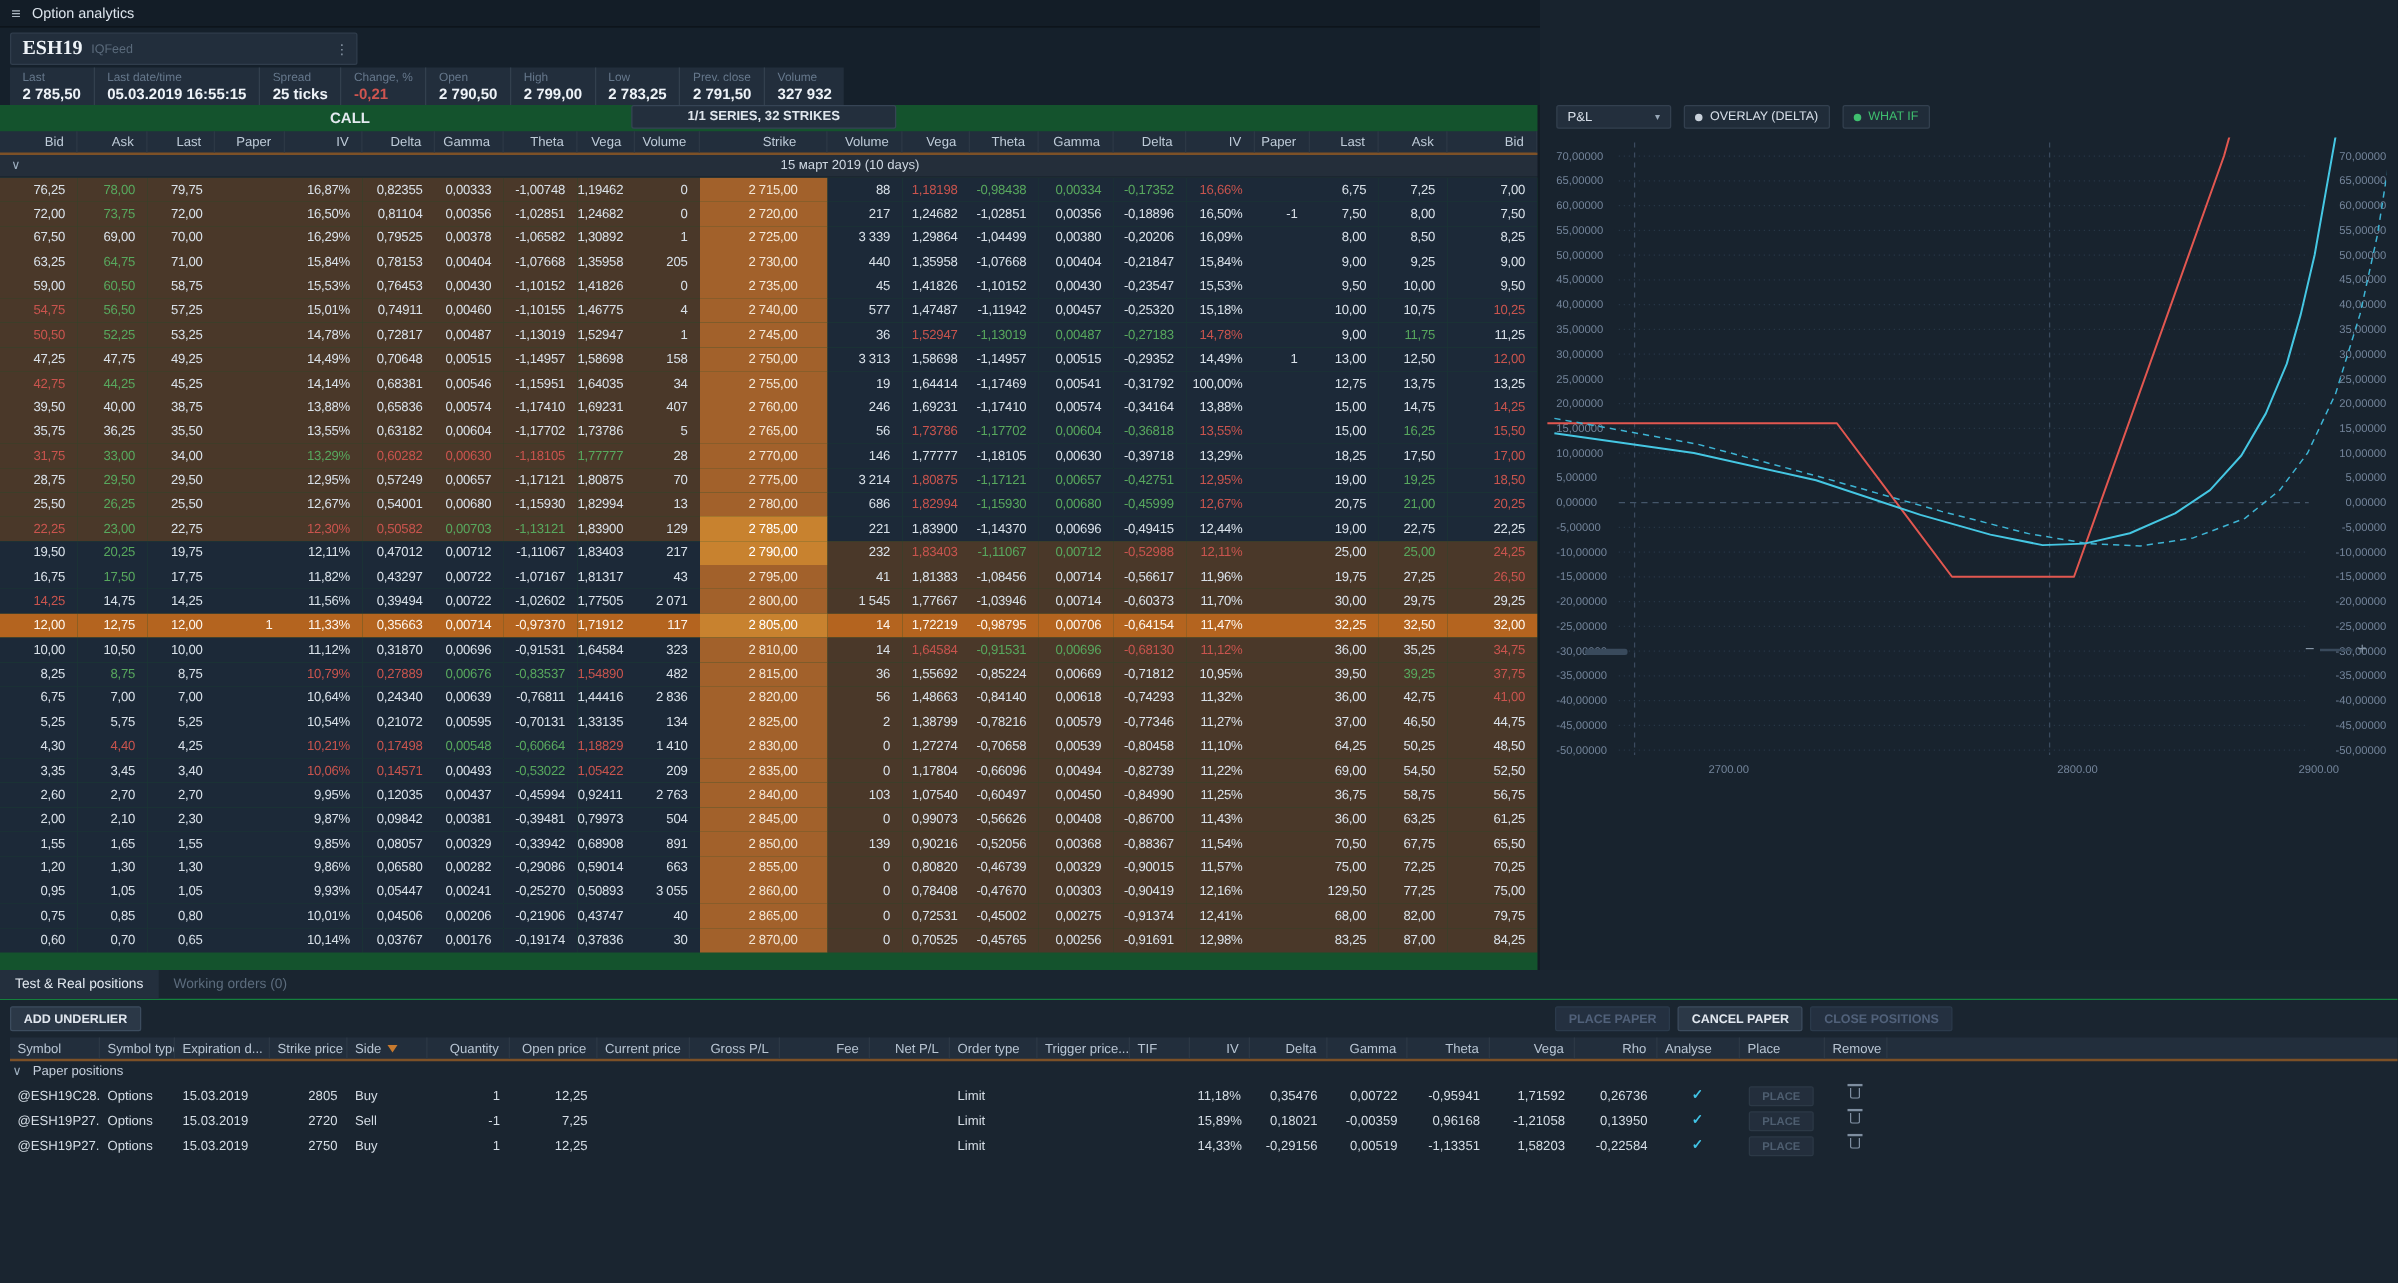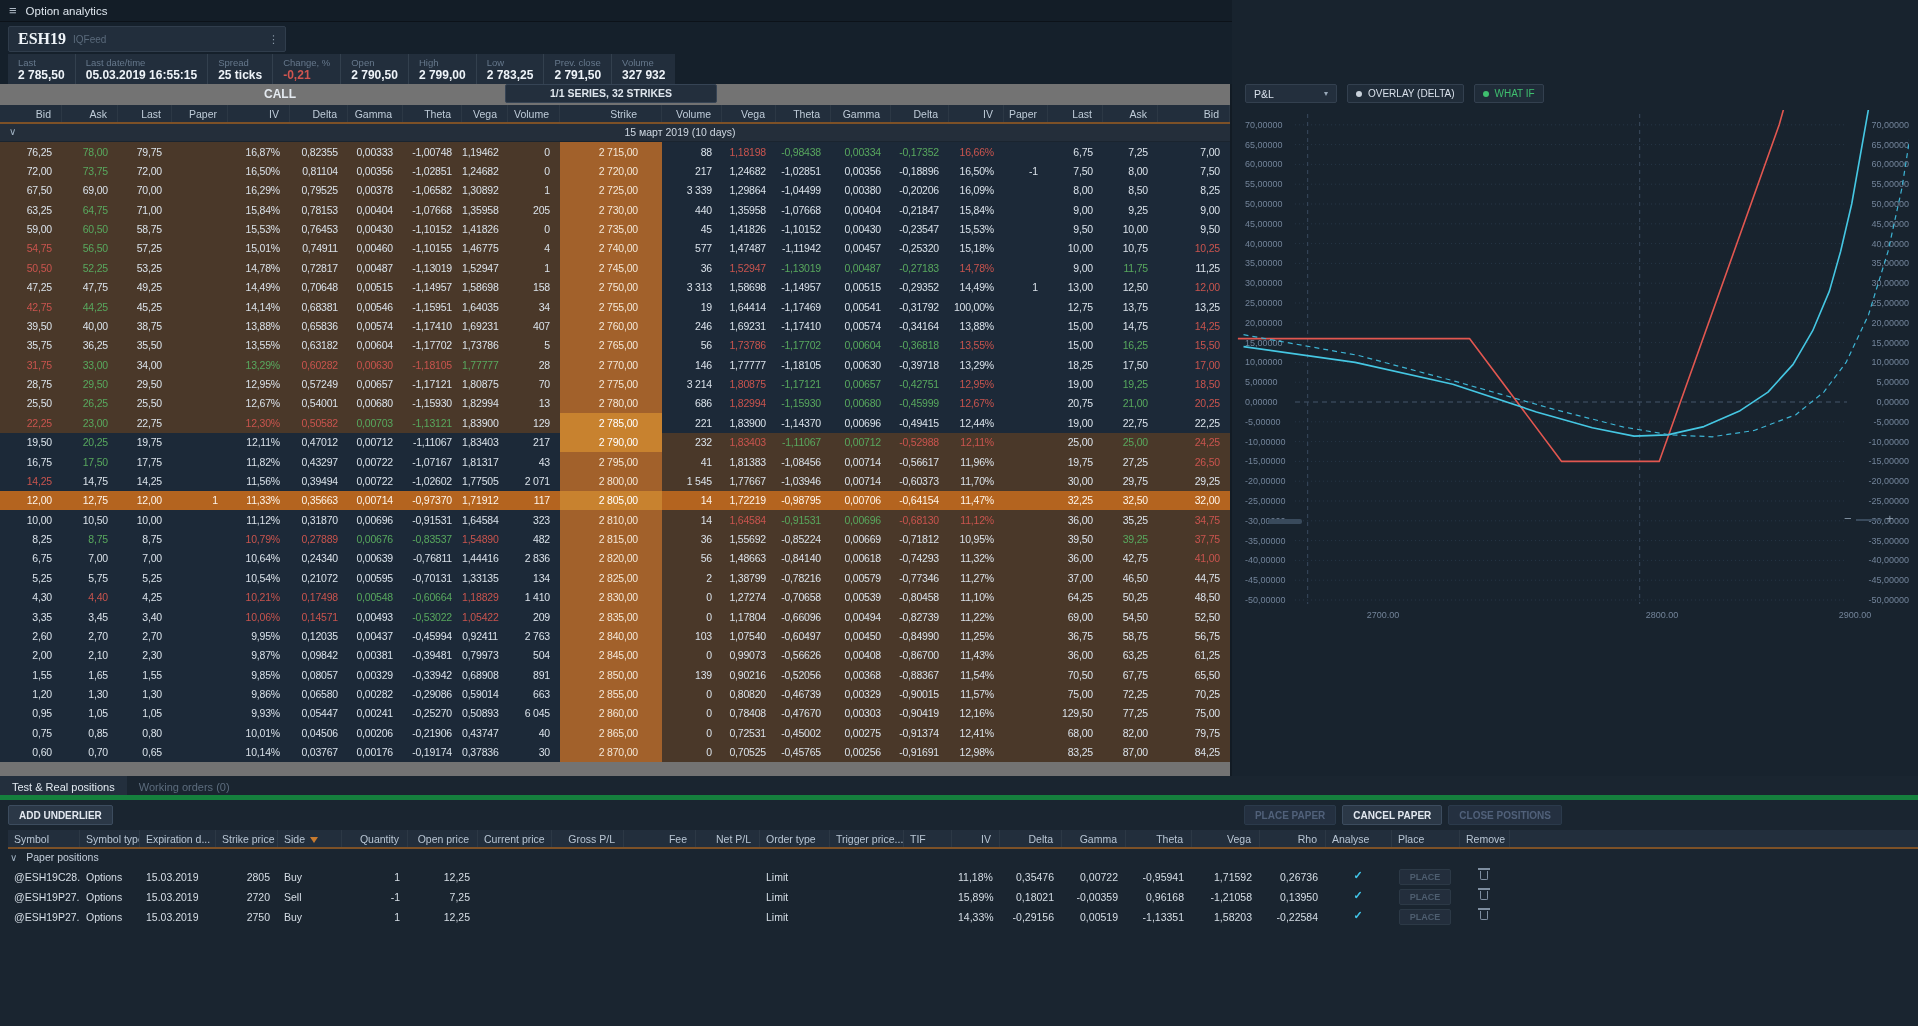--- a/index.html
+++ b/index.html
@@ -27,21 +27,21 @@
              justify-content:center; gap:8px; font-size:11px; font-weight:bold; color:#dde5ee; }
   #deskbtn .chev { font-size:9px; color:#9fb0c0; }
   
   #quotebar { position:absolute; top:54px; left:8px; height:30px; background:#222e3c; display:flex; }
   .qfield { padding:3px 10px 2px 10px; border-right:1px solid #33404e; display:flex; flex-direction:column; justify-content:space-between; }
   .qfield:last-child { border-right:none; }
   .qlabel { font-size:9.5px; color:#66788c; white-space:nowrap; }
   .qvalue { font-size:12px; font-weight:bold; color:#eef3f8; white-space:nowrap; }
   .qvalue.neg { color:#cf5550; }
   
-  #chain { position:absolute; top:84px; left:0; width:1314px; height:692px; background:#737373; }
+  #chain { position:absolute; top:84px; left:0; width:1314px; height:692px; background:#14532d; }
   #chain-top { position:relative; height:21px; }
   #call-label { position:absolute; left:0; width:560px; text-align:center; top:3px;
                 font-size:12px; font-weight:bold; color:#e4eaf0; }
   #put-label  { position:absolute; left:662px; width:568px; text-align:center; top:3px;
                 font-size:12px; font-weight:bold; color:#e4eaf0; }
   #series-btn { position:absolute; left:505px; top:0; width:212px; height:19px; background:#232f3d;
                 border:1px solid #364455; border-radius:2px; text-align:center; line-height:17px;
                 font-size:10.5px; font-weight:bold; color:#dfe6ed; }
   .chain-grid { display:grid; grid-template-columns:62px 56px 54px 56px 62px 58px 55px 59px 46px 52px 102px 60px 54px 55px 60px 58px 55px 44px 55px 55px 72px; }
   #chain-header { height:19px; background:#222e3c; border-bottom:2px solid #7d5127; }
@@ -73,21 +73,21 @@
   #whatif-btn { color:#3fbf6f; }
   #whatif-btn .dot { background:#3fbf6f; }
   #chart-svg { position:absolute; top:104px; left:5px; }
   #chart-scroll-handle { position:absolute; left:36px; top:519px; width:34px; height:5px;
                          background:#394a5c; border-radius:2px; }
   .zoomctl { position:absolute; top:511px; font-size:13px; color:#8494a4; }
   #zoom-minus { left:612px; } #zoom-plus { left:654px; }
   #zoom-track { position:absolute; left:624px; top:519px; width:26px; height:2px; background:#394a5c; }
   
   #positions { position:absolute; top:776px; left:0; right:0; height:250px; background:#1a2530; }
-  #pos-tabs { height:24px; display:flex; border-bottom:5px solid #15803d; }
+  #pos-tabs { height:24px; display:flex; border-bottom:1px solid #15803d; }
   .ptab { padding:5px 12px 0 12px; font-size:11px; }
   .ptab.active { background:#232f3d; color:#e2e9f0; }
   .ptab.inactive { color:#5c6c7d; }
   #pos-toolbar { height:30px; display:flex; align-items:center; }
   .tool-btn { height:20px; border-radius:2px; font-size:10px; font-weight:bold; padding:0 10px;
               display:flex; align-items:center; }
   .tool-btn.normal { background:#2b3847; border:1px solid #3c4c5e; color:#e2e8f0; }
   .tool-btn.disabled { background:#243040; border:1px solid #2b3a4b; color:#51617a; }
   #add-underlier { margin-left:8px; }
   #pos-right-btns { margin-left:auto; margin-right:356px; display:flex; gap:6px; }
@@ -878,21 +878,21 @@
       <div class="chain-row chain-grid">
         <div class="cc otm">0,95</div>
         <div class="cc otm">1,05</div>
         <div class="cc otm">1,05</div>
         <div class="cc otm"></div>
         <div class="cc otm">9,93%</div>
         <div class="cc otm">0,05447</div>
         <div class="cc otm">0,00241</div>
         <div class="cc otm">-0,25270</div>
         <div class="cc otm">0,50893</div>
-        <div class="cc otm">6 045</div>
+        <div class="cc otm">3 055</div>
         <div class="cc strike">2 860,00</div>
         <div class="cc itm">0</div>
         <div class="cc itm">0,78408</div>
         <div class="cc itm">-0,47670</div>
         <div class="cc itm">0,00303</div>
         <div class="cc itm">-0,90419</div>
         <div class="cc itm">12,16%</div>
         <div class="cc itm"></div>
         <div class="cc itm">129,50</div>
         <div class="cc itm">77,25</div>

